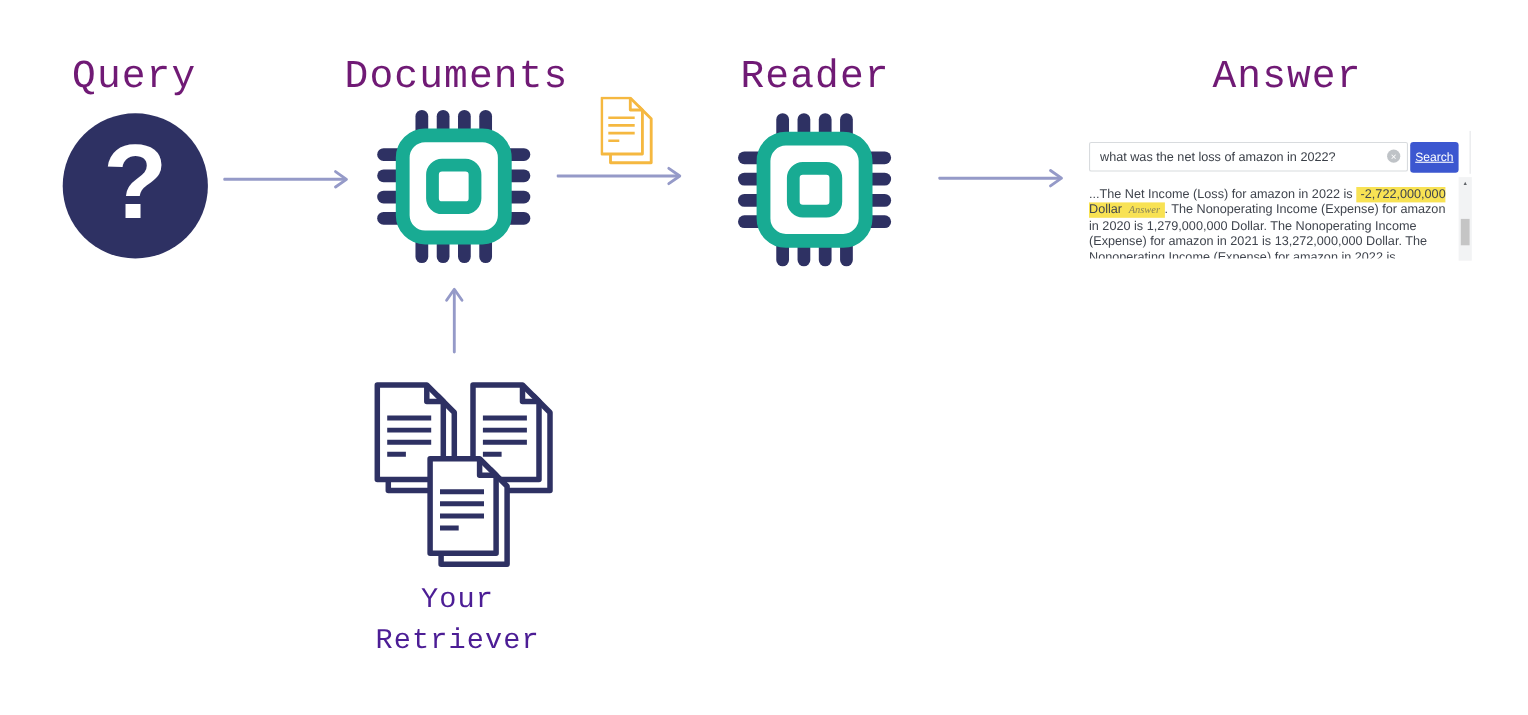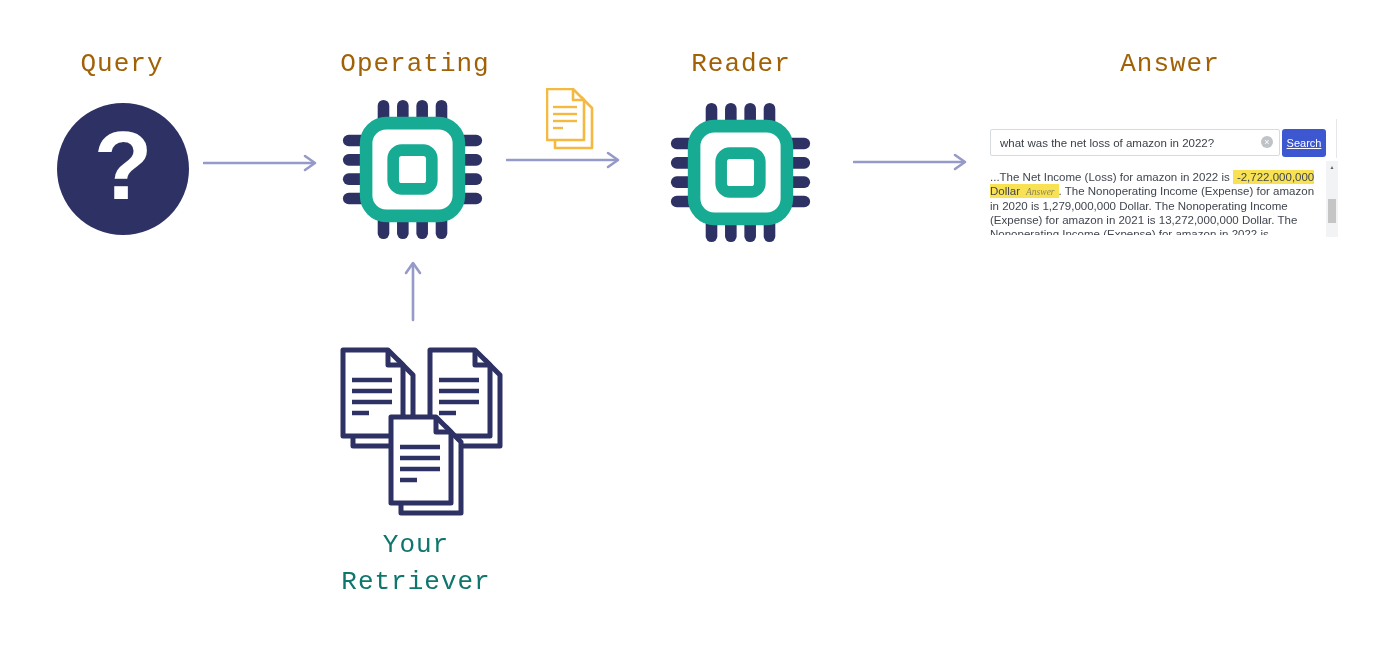--- a/index.html
+++ b/index.html
@@ -8,40 +8,40 @@
   #stage {
     position:relative; width:1389px; height:650px; background:#ffffff;
     overflow:hidden;
   }
   .abs { position:absolute; }
 
   
   .stage-title {
     position:absolute; transform:translateX(-50%);
     font-family:"Liberation Mono","DejaVu Sans Mono",monospace;
-    font-size:26px; font-weight:400; color:#a16207; white-space:nowrap;
+    font-size:36px; font-weight:400; color:#701a75; white-space:nowrap;
     letter-spacing:1px;
   }
 
   
   .q-circle {
     position:absolute; left:57px; top:103px; width:132px; height:132px;
     background:#2e3163; border-radius:50%;
     display:flex; align-items:center; justify-content:center;
   }
   .q-glyph {
     color:#fff; font-size:96px; font-weight:700; line-height:1;
     font-family:"Liberation Sans", sans-serif; padding-bottom:6px;
   }
 
   
   .docs-label {
     position:absolute; left:416px; top:527px; transform:translateX(-50%);
     font-family:"Liberation Mono","DejaVu Sans Mono",monospace;
-    font-size:26px; color:#0f766e; text-align:center; line-height:37px;
+    font-size:26px; color:#4c1d95; text-align:center; line-height:37px;
     letter-spacing:1px; white-space:nowrap;
   }
 
   
   .search-input {
     position:absolute; left:990px; top:129px; width:290px; height:27px;
     border:1px solid #d8dbde; border-radius:2px; background:#fff;
     font-size:11.5px; color:#3a3f47; padding:0 22px 0 9px; outline:none;
     font-family:"Liberation Sans", sans-serif;
   }
@@ -83,21 +83,21 @@
     position:absolute; left:1328px; top:199px; width:8px; height:24px;
     background:#c5c5c5; cursor:grab;
   }
 </style>
 </head>
 <body>
 
 <div id="stage">
 
   <div class="stage-title" style="left:122px; top:49px;">Query</div>
-  <div class="stage-title" style="left:415px; top:49px;">Operating</div>
+  <div class="stage-title" style="left:415px; top:49px;">Documents</div>
   <div class="stage-title" style="left:741px; top:49px;">Reader</div>
   <div class="stage-title" style="left:1170px; top:49px;">Answer</div>
 
   <div class="q-circle">
     <span class="q-glyph">?</span>
   </div>
 
   <svg class="abs" style="left:203px; top:153px;" width="120" height="20" viewBox="0 0 120 20">
     <g fill="none" stroke="#959ac8" stroke-width="2.6" stroke-linecap="round" stroke-linejoin="round">
       <path d="M1,10 H110"></path>

